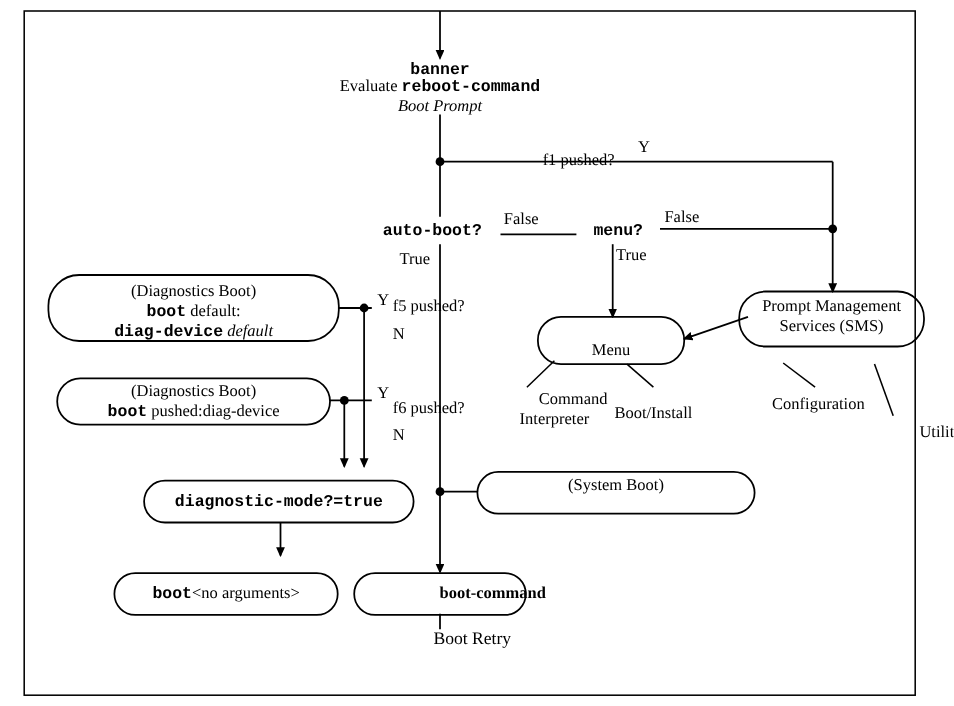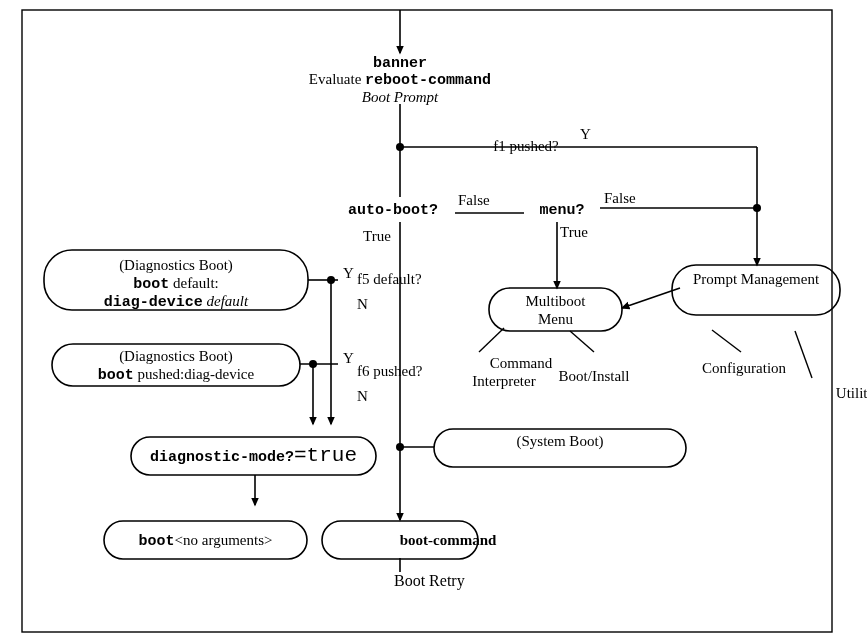--- a/index.html
+++ b/index.html
@@ -35,22 +35,22 @@
     transform: translateX(-50%);
     text-align: center;
   }
   .mono {
     font-family: "Liberation Mono", monospace;
     font-weight: bold;
     font-size: 15px;
   }
   .mono-plain {
     font-family: "Liberation Mono", monospace;
-    font-weight: normal;
-    font-size: 21px;
+    font-weight: bold;
+    font-size: 15px;
   }
   .ital {
     font-style: italic;
   }
   .small {
     font-size: 16px;
   }
   .box-text {
     position: absolute;
     text-align: center;
@@ -140,21 +140,21 @@
 
   <div class="lbl ctr mono" style="left:393px; top:202px;">auto-boot?</div>
   <div class="lbl" style="left:458px; top:192px;">False</div>
   <div class="lbl ctr" style="left:377px; top:228px;">True</div>
 
   <div class="lbl ctr mono" style="left:562px; top:202px;">menu?</div>
   <div class="lbl" style="left:604px; top:190px;">False</div>
   <div class="lbl ctr" style="left:574px; top:224px;">True</div>
 
   <div class="lbl" style="left:343px; top:265px;">Y</div>
-  <div class="lbl" style="left:357px; top:271px;">f5 default?</div>
+  <div class="lbl" style="left:357px; top:271px;">f5 pushed?</div>
   <div class="lbl" style="left:357px; top:296px;">N</div>
 
   <div class="lbl" style="left:343px; top:350px;">Y</div>
   <div class="lbl" style="left:357px; top:363px;">f6 pushed?</div>
   <div class="lbl" style="left:357px; top:388px;">N</div>
 
   <div class="box-text" style="left:44px; top:256px; width:264px;">(Diagnostics Boot)</div>
   <div class="box-text" style="left:44px; top:274px; width:264px;">
     <span class="mono">boot</span><span>  default:</span>
   </div>
@@ -172,24 +172,24 @@
   <div class="box-text" style="left:131px; top:447px; width:245px;">
     <span class="mono">diagnostic-mode?</span><span class="mono-plain">=true</span>
   </div>
 
   <div class="box-text" style="left:104px; top:531px; width:203px;">
     <span class="mono">boot</span><span>&lt;no arguments&gt;</span>
   </div>
 
   <div class="box-text mono" style="left:322px; top:531px; width:156px;margin-left:48px;">boot-command</div>
 
-  <div class="box-text" style="left:489px; top:292px; width:133px;">Multiboot</div>
   <div class="box-text" style="left:489px; top:310px; width:133px;">Menu</div>
 
   <div class="box-text" style="left:672px; top:270px; width:168px;">Prompt Management</div>
+  <div class="box-text" style="left:672px; top:288px; width:168px;">Services (SMS)</div>
 
   <div class="lbl ctr" style="left:521px; top:355px;">Command</div>
   <div class="lbl ctr" style="left:504px; top:373px;">Interpreter</div>
   <div class="lbl ctr" style="left:594px; top:368px;">Boot/Install</div>
   <div class="lbl ctr" style="left:744px; top:360px;">Configuration</div>
   <div class="lbl ctr" style="left:860px; top:385px;">Utilities</div>
   <div class="lbl small" style="left:394px; top:572px;">Boot Retry</div>
 
 </div>
 

